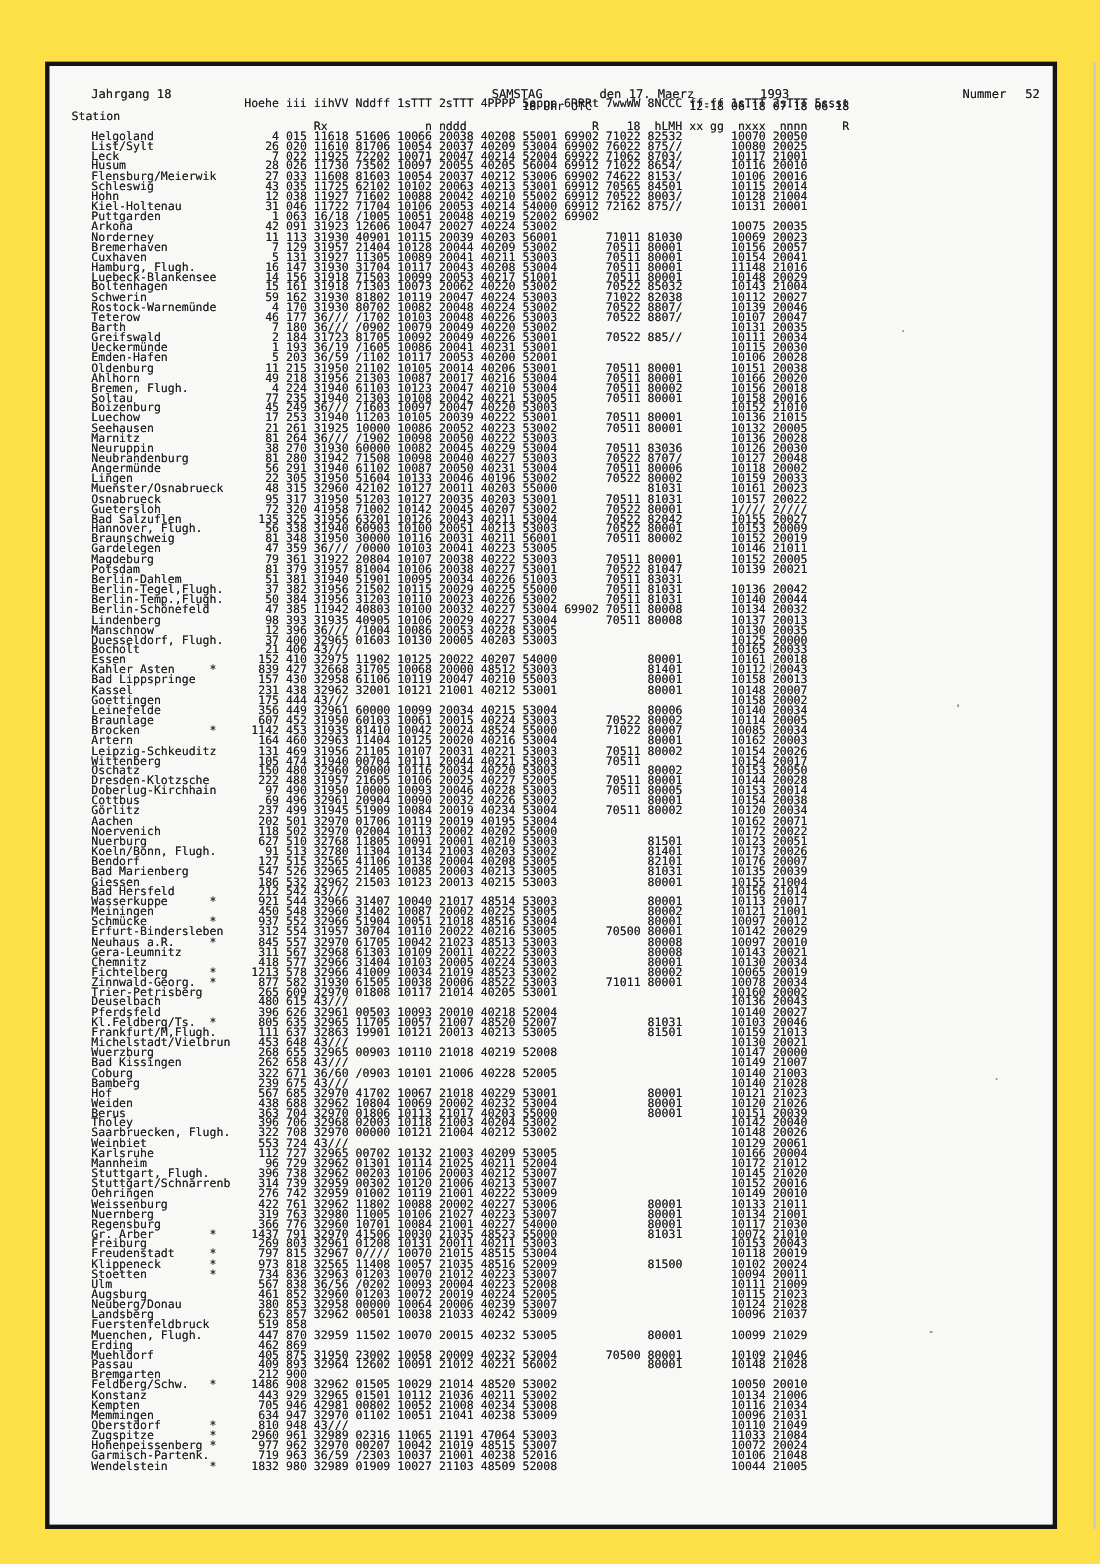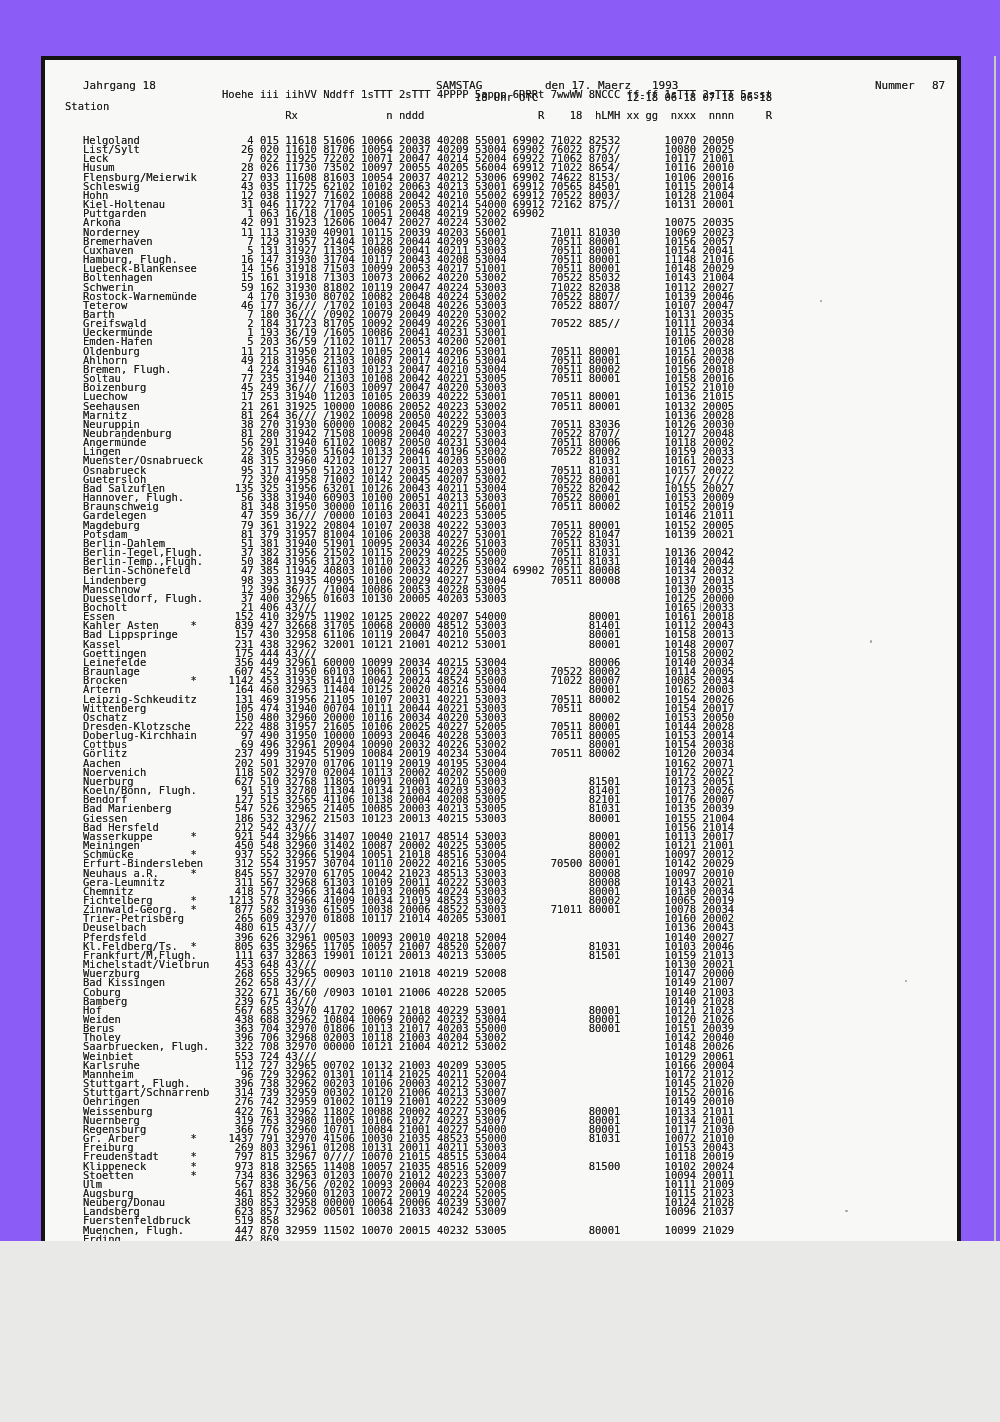--- a/index.html
+++ b/index.html
@@ -1,44 +1,44 @@
 <!DOCTYPE html>
 <html><head>
 <meta charset="utf-8">
 <style>
   html,body{margin:0;padding:0;}
   body{width:1000px;height:1422px;background:#e9e9e7;font-family:"DejaVu Sans Mono", monospace;}
-  .page{position:relative;width:1000px;height:1241px;background:#8b5cf6;overflow:hidden;}
+  .page{position:relative;width:1000px;height:1422px;background:#fde047;overflow:hidden;}
   .frame{position:absolute;left:41px;top:56px;width:912px;height:1326px;border:4px solid #141414;background:#f8f8f6;}
   .scan-edge{position:absolute;left:994px;top:56px;width:2px;height:1334px;background:#c9c9c5;}
   pre{margin:0;font-family:"DejaVu Sans Mono", monospace;font-size:10.5px;line-height:9.15px;color:#1b1b1b;text-shadow:0 0 .5px rgba(10,10,10,.6);white-space:pre;}
   .meta span{position:absolute;top:79px;font-family:"DejaVu Sans Mono", monospace;font-size:11px;color:#1b1b1b;text-shadow:0 0 .5px rgba(10,10,10,.6);white-space:pre;}
-  #metaJournal{left:83px;} #metaWeekday{left:436px;} #metaDate{left:545px;} #metaYear{left:652px;text-align:center;}
+  #metaJournal{left:83px;} #metaWeekday{left:447px;} #metaDate{left:545px;} #metaYear{left:691px;text-align:center;}
   #metaNumLabel{left:875px;} #metaNum{left:932px;}
   #hdr1{position:absolute;left:222px;top:93px;}
   #stationLabel{position:absolute;left:65px;top:102px;}
   #hdr2{position:absolute;left:222px;top:90px;}
   #hdr3{position:absolute;left:222px;top:111px;}
-  #rows{position:absolute;left:83px;top:136px;}
+  #rows{position:absolute;left:83px;top:120px;}
   .speck{position:absolute;background:#9a9a96;border-radius:50%;}
 </style>
 </head>
 <body>
 
 <div class="page">
   <div class="frame"></div>
   <div class="scan-edge"></div>
 
   <div class="meta">
     <span id="metaJournal">Jahrgang 18</span>
     <span id="metaWeekday">SAMSTAG</span>
     <span id="metaDate">den 17. Maerz</span>
     <span id="metaYear">1993</span>
     <span id="metaNumLabel">Nummer</span>
-    <span id="metaNum">87</span>
+    <span id="metaNum">52</span>
   </div>
 
   <pre id="hdr1">                                        18 Uhr UTC              12-18 06-18 07-18 06-18</pre>
   <pre id="stationLabel">Station</pre>
   <pre id="hdr2">Hoehe iii iihVV Nddff 1sTTT 2sTTT 4PPPP 5appp 6RRRt 7wwWW 8NCCC ff-ff 1sTTT 2sTTT 5ssst</pre>
   <pre id="hdr3">          Rx              n nddd                  R    18  hLMH xx gg  nxxx  nnnn     R</pre>
 
   <pre id="rows">Helgoland                 4 015 11618 51606 10066 20038 40208 55001 69902 71022 82532       10070 20050       
 List/Sylt                26 020 11610 81706 10054 20037 40209 53004 69902 76022 875//       10080 20025       
 Leck                      7 022 11925 72202 10071 20047 40214 52004 69922 71062 8703/       10117 21001       

